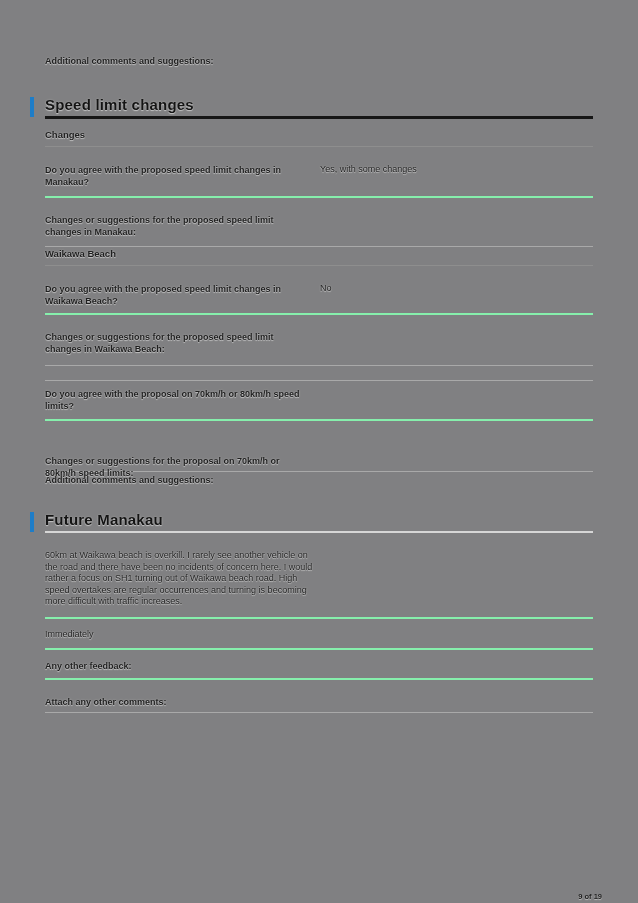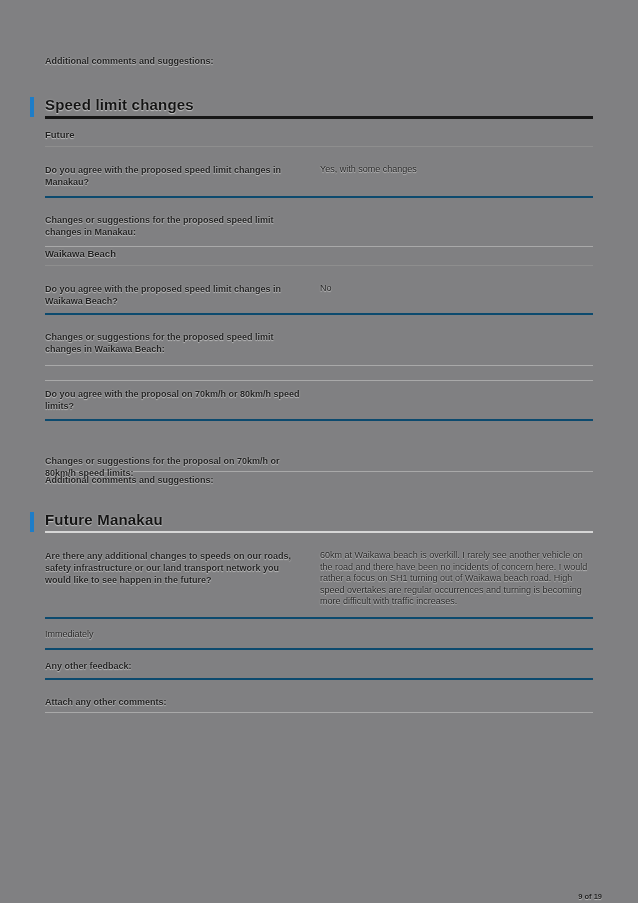--- a/index.html
+++ b/index.html
@@ -11,21 +11,21 @@
     font-family:"Liberation Sans", sans-serif;
   }
   .txt {
     color:#1f1f1f;
     text-shadow:0 1px 1px rgba(255,255,255,.5), 0 0 2px rgba(255,255,255,.35);
   }
   .label { font-weight:bold; font-size:9px; line-height:12px; }
   .answer { font-weight:normal; font-size:9px; line-height:11.5px; color:#242424; }
   .abs { position:absolute; left:45px; width:548px; }
   .row { display:grid; grid-template-columns:275px 1fr; column-gap:0px; }
-  .sep-thick { border-bottom:2px solid #0c4a6e; }
+  .sep-thick { border-bottom:2px solid #86efac; }
   .sep-thin  { border-bottom:1px solid #a9a9a9;margin-top:8px; }
   .section-heading {
     font-size:15px; font-weight:bold; line-height:20px;
     color:#141414; letter-spacing:.2px;
     padding-bottom:1px;
   }
   .rule-dark  { border-bottom:3px solid #161616; }
   .rule-light { border-bottom:2px solid #d6d6d6; }
   .accent-bar {
     position:absolute; left:-15px; top:2px;
@@ -46,21 +46,21 @@
 </head>
 <body>
 
 <div class="abs txt label" style="top:55px;">Additional comments and suggestions:</div>
 
 <div class="abs" style="top:95px;">
   <span class="accent-bar" style="background: rgb(30, 125, 200);"></span>
   <div class="section-heading txt rule-dark">Speed limit changes</div>
 </div>
 
-<div class="abs txt sub-header" style="top:129px;">Future</div>
+<div class="abs txt sub-header" style="top:129px;">Changes</div>
 
 <div class="abs row sep-thick" style="top:158px; height:38px;">
   <div class="txt label" style="padding-top:6px; padding-right:20px;">Do you agree with the proposed speed limit changes in Manakau?</div>
   <div class="answer txt" style="padding-top:6px;">Yes, with some changes</div>
 </div>
 
 <div class="abs row sep-thin" style="top:198px; height:40px;">
   <div class="txt label" style="padding-top:8px; padding-right:20px;">Changes or suggestions for the proposed speed limit changes in Manakau:</div>
   <div></div>
 </div>
@@ -89,21 +89,20 @@
 </div>
 
 <div class="abs txt label" style="top:474px;">Additional comments and suggestions:</div>
 
 <div class="abs" style="top:510px;">
   <span class="accent-bar" style="background: rgb(30, 125, 200);"></span>
   <div class="section-heading txt rule-light">Future Manakau</div>
 </div>
 
 <div class="abs row sep-thick" style="top:545px; height:72px;">
-  <div class="txt label" style="padding-top:5px; padding-right:14px;">Are there any additional changes to speeds on our roads, safety infrastructure or our land transport network you would like to see happen in the future?</div>
   <div class="answer txt" style="padding-top:5px;">60km at Waikawa beach is overkill. I rarely see another vehicle on the road and there have been no incidents of concern here. I would rather a focus on SH1 turning out of Waikawa beach road. High speed overtakes are regular occurrences and turning is becoming more difficult with traffic increases.</div>
 </div>
 
 <div class="abs row sep-thick" style="top:625px; height:23px;">
   <div class="answer txt" style="padding-top:4px;">Immediately</div>
 </div>
 
 <div class="abs sep-thick" style="top:656px; height:22px;">
   <div class="txt label" style="padding-top:4px;">Any other feedback:</div>
 </div>

